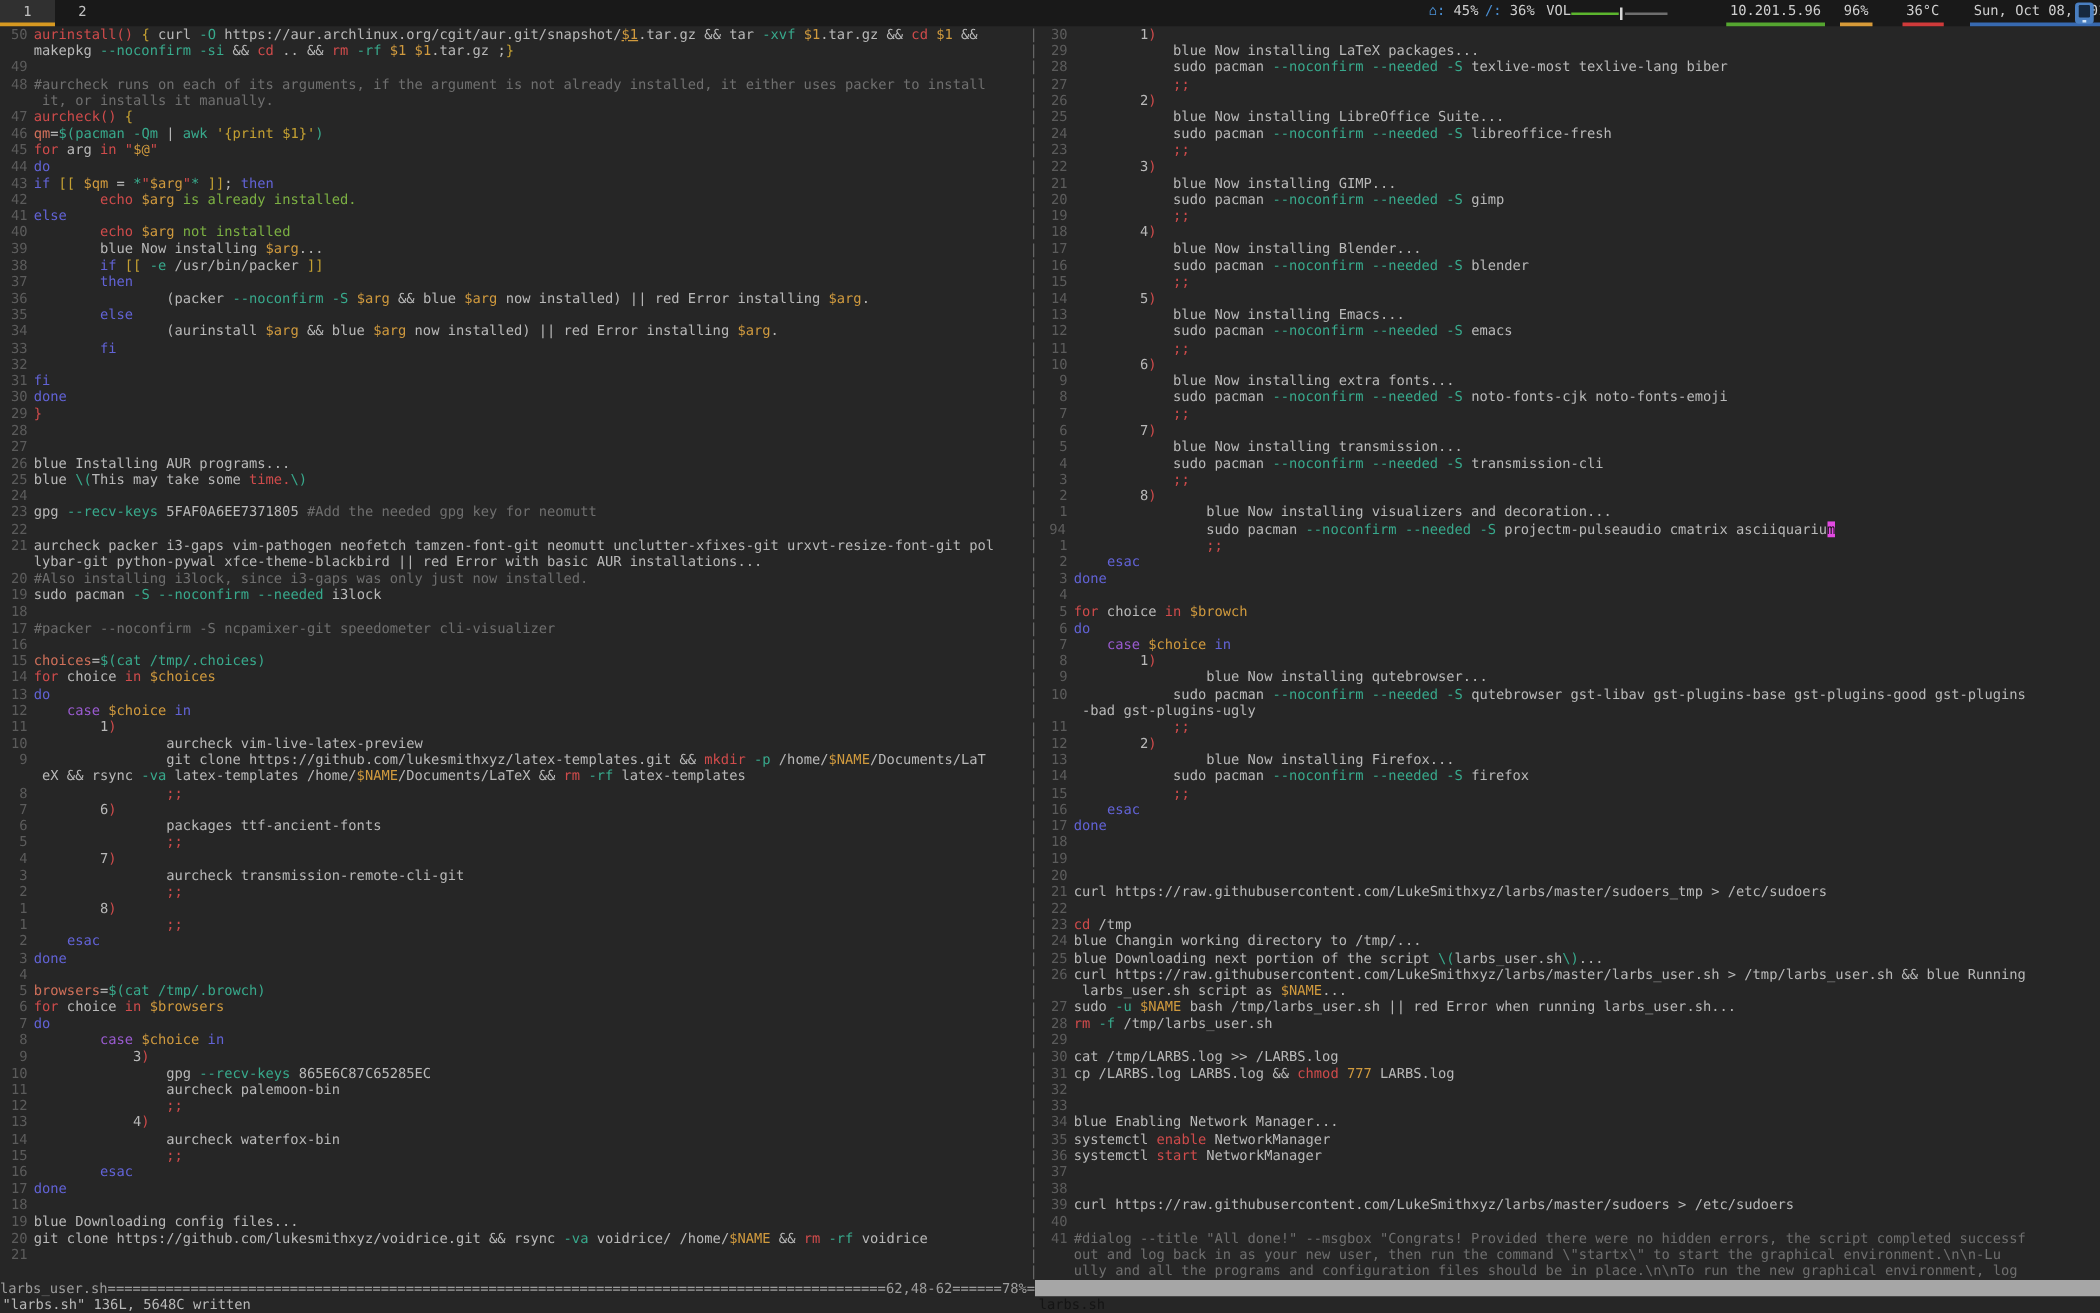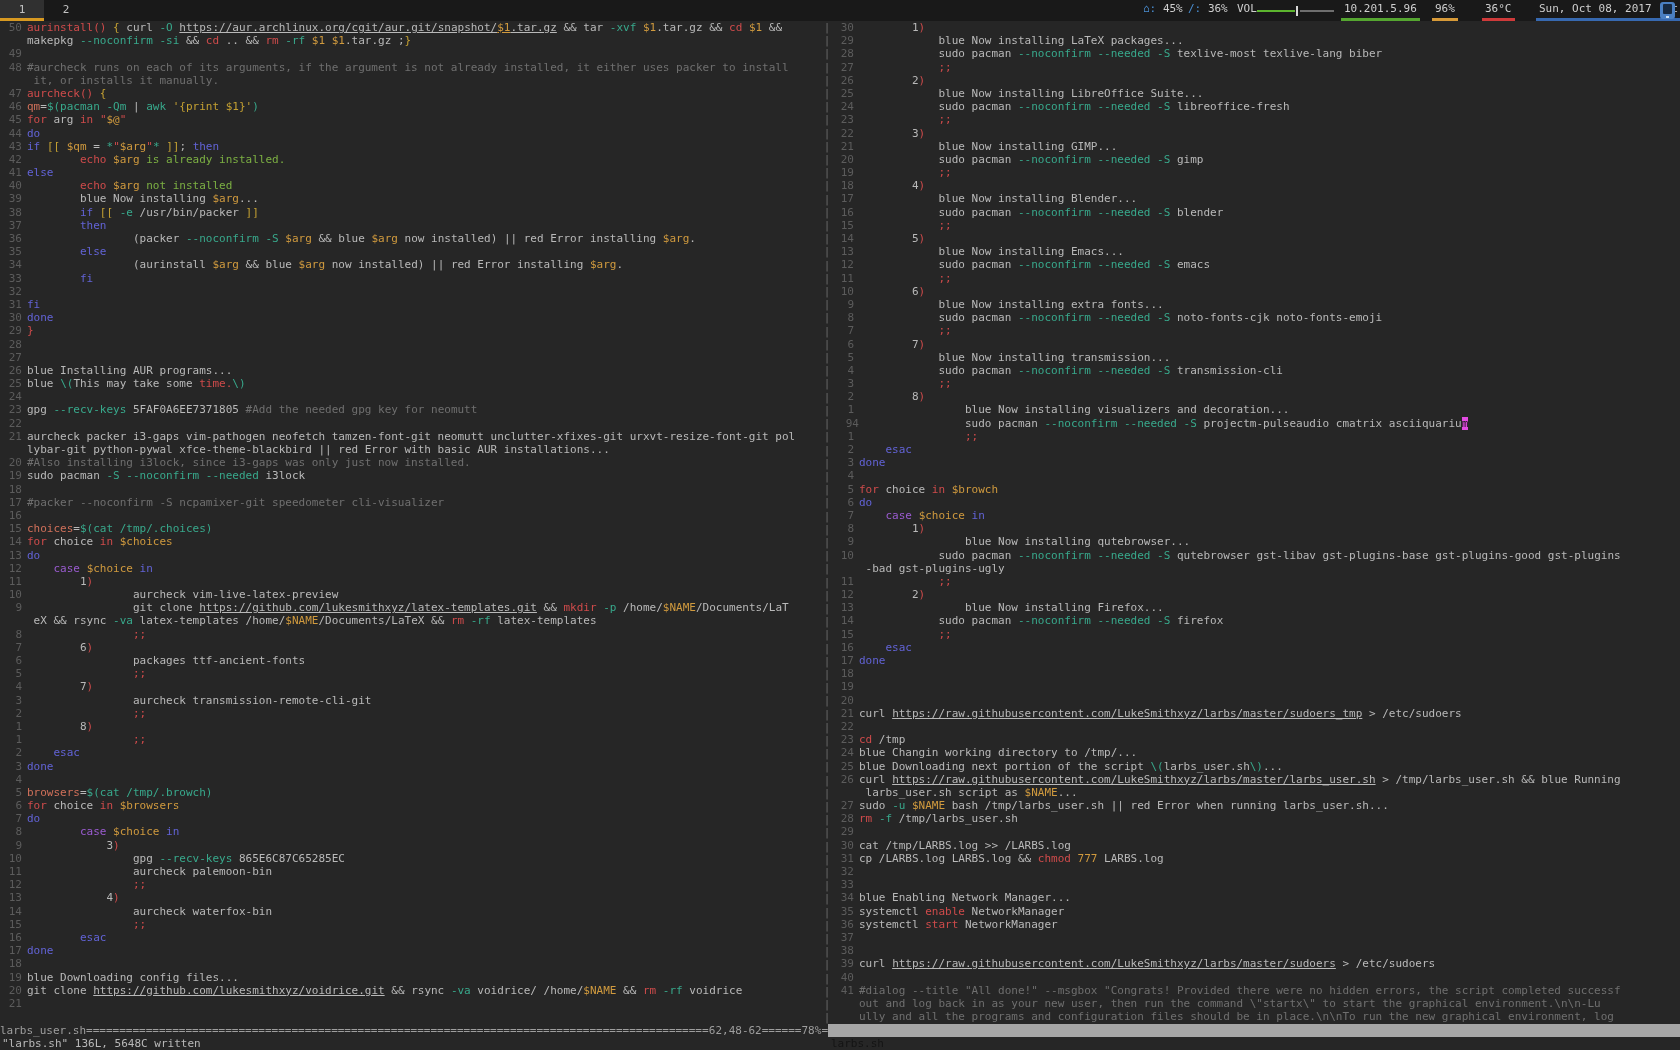--- a/index.html
+++ b/index.html
@@ -2,21 +2,21 @@
 <html><head>
 <meta charset="utf-8">
 <style>
   html,body{margin:0;padding:0;background:#262626;width:1680px;height:1050px;overflow:hidden;
     font-family:"DejaVu Sans Mono","Liberation Mono",monospace;}
   
   #topbar{position:absolute;top:0;left:0;width:1680px;height:21px;background:#191919;font-size:11px;color:#cfcfcf;}
   .ws{position:absolute;top:0;height:21px;width:44px;text-align:center;line-height:19px;box-sizing:border-box;color:#c2c2c2;}
   .ws.active{background:#303030;border-bottom:3px solid #d79921;}
   .stitem{position:absolute;top:0;height:21px;line-height:18px;box-sizing:border-box;white-space:pre;}
-  .ubar{border-bottom:3px solid transparent;padding:0 3px;}
+  .ubar{border-bottom:3px solid transparent;padding:0 3px;margin-left:40px;}
   .ul-green{border-bottom-color:#55a630;}
   .ul-orange{border-bottom-color:#d79a38;}
   .ul-red{border-bottom-color:#cf3a3a;}
   .ul-blue{border-bottom-color:#3769b0;}
   .blue-g{color:#4a8fd3;}
   #st-slider{position:absolute;left:1257px;top:0;width:78px;height:21px;}
   #st-slider .vg{position:absolute;left:0;top:10px;width:38px;height:2px;background:#5cb52e;}
   #st-slider .vt{position:absolute;left:39px;top:6px;width:2px;height:10px;background:#d8d8d8;}
   #st-slider .vr{position:absolute;left:43px;top:10px;width:34px;height:2px;background:#6e6e6e;}
   #st-tray{position:absolute;left:1660px;top:2px;width:15px;height:17px;background:#4a7fc1;border-radius:3px;}
@@ -24,26 +24,26 @@
   #st-tray .dot{position:absolute;left:6px;bottom:1px;width:3px;height:2px;background:#cfe2f5;}
   
   #editor{position:absolute;top:21px;left:0;width:1504px;height:1003px;font-size:11px;}
   .pane{position:absolute;top:0;height:1003px;overflow:hidden;}
   #lpane{left:0;width:824px;}
   #rpane{left:832px;width:848px;}
   #vsep{position:absolute;left:822px;top:0;width:10px;height:1003px;margin:0;
     font-size:11px;line-height:13.2px;color:#6a6a6a;white-space:pre;text-align:center;}
   .crow{height:13.2px;line-height:13.2px;white-space:pre;display:flex;}
   .lnum{flex:0 0 22px;width:22px;text-align:right;color:#5c5c5c;padding-right:5px;}
-  .lnum.abs{text-align:right;padding-left:1px;padding-right:0;flex-basis:26px;width:26px;}
+  .lnum.abs{text-align:center;padding-left:1px;padding-right:0;flex-basis:26px;width:26px;}
   .ltxt{flex:1;overflow:hidden;}
   .sy-t{color:#b9b9b9}.sy-c{color:#6f6f6f}.sy-r{color:#cf4b4b}.sy-b{color:#6263d6}
   .sy-p{color:#9a5bd0}.sy-o{color:#d09a3e}.sy-as{color:#d0705a}.sy-y{color:#c4a032}
   .sy-te{color:#38a98c}.sy-g{color:#7cb043}
-  .sy-u{color:#b9b9b9;text-decoration:underline}.sy-uo{color:#d09a3e;text-decoration:underline}
+  .sy-u{color:#b9b9b9;}.sy-uo{color:#d09a3e;text-decoration:underline}
   .sy-cur{background:#e24ae2;color:#141414}
   
   #statusline{position:absolute;top:1024px;left:0;width:1680px;height:13px;font-size:11px;line-height:13px;white-space:pre;}
   #sl-left{position:absolute;left:0;top:0;width:828px;height:13px;background:#262626;color:#9e9e9e;display:flex;overflow:hidden;}
   #sl-fill{flex:1;overflow:hidden;}
   #sl-right{position:absolute;left:828px;top:0;width:852px;height:13px;background:#a6a6a6;color:#141414;}
   #sl-right .f{position:absolute;left:3px;}
   #cmdline{position:absolute;top:1037px;left:0;width:1680px;height:13px;font-size:11px;line-height:13px;color:#b9b9b9;white-space:pre;padding-left:2px;box-sizing:border-box;}
 </style>
 </head>

